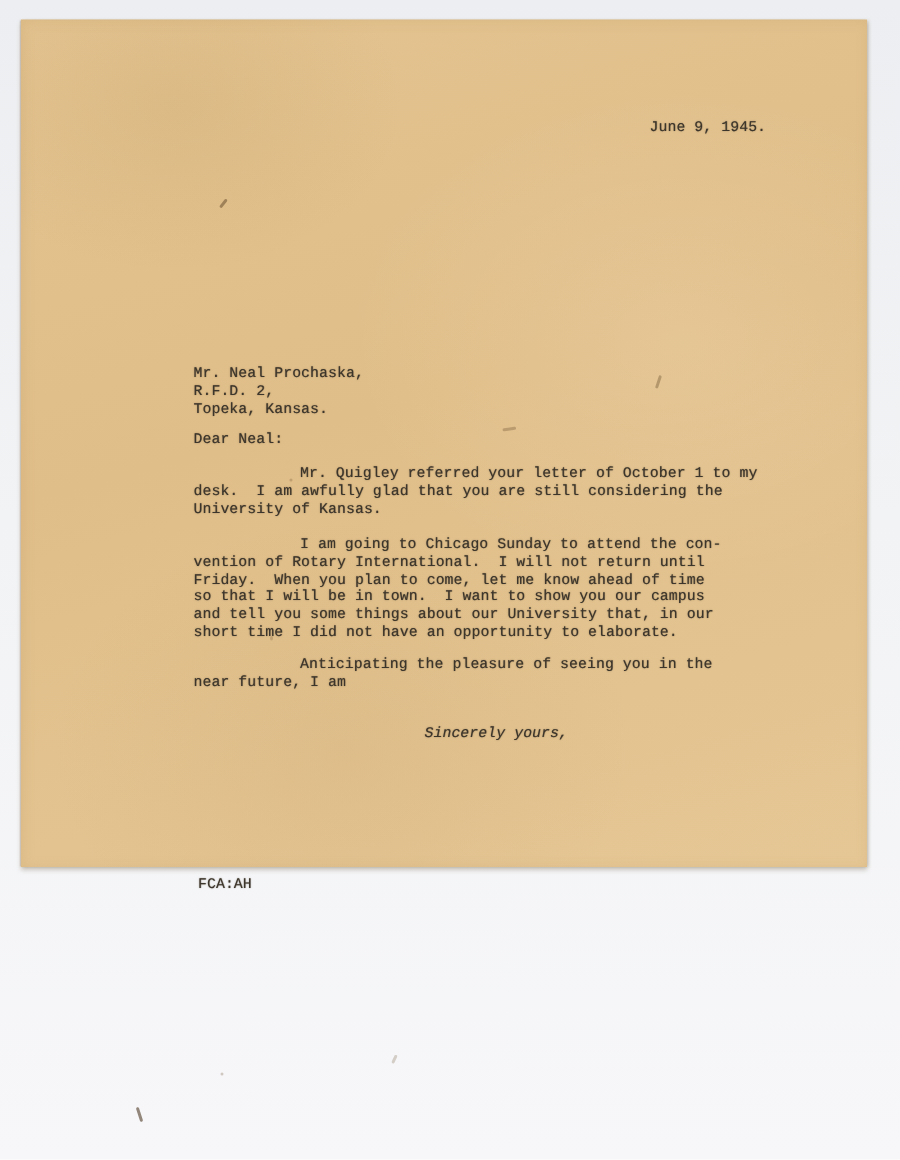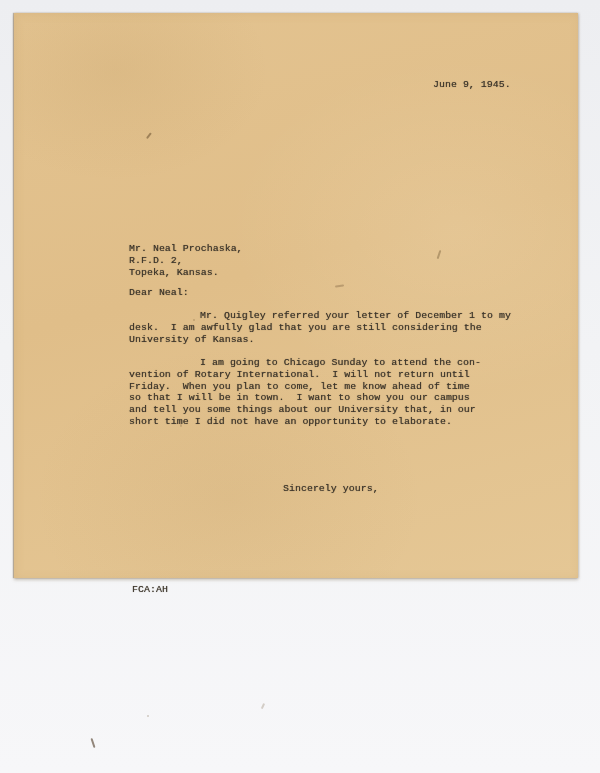--- a/index.html
+++ b/index.html
@@ -32,21 +32,21 @@
     text-shadow:0 0 1px rgba(66,56,42,.55), .3px .3px .4px rgba(66,56,42,.35);
     filter:blur(.22px);
   }
   .date{left:419px;top:66px;}
   .address{left:115px;top:230px;}
   .salutation{left:115px;top:274px;font-family:Liberation Mono, monospace;}
   .para{text-indent:71px;}
   .p1{left:115px;top:297px;}
   .p2{left:115px;top:344px;font-family:Liberation Mono, monospace;}
   .p3{left:115px;top:424px;}
-  .closing{left:269px;top:470px;}
+  .closing{left:269px;top:470px;font-style:italic;}
   .sigtitle{left:273px;top:560px;}
   .initials{left:118px;top:571px;}
   .fiber{position:absolute;background:rgba(105,80,48,.55);border-radius:2px;}
   .f1{left:134px;top:119px;width:1.5px;height:7px;transform:rotate(38deg);}
   .f2{left:321px;top:272px;width:9px;height:1.5px;transform:rotate(-8deg);opacity:.6;}
   .f3{left:424px;top:237px;width:1.5px;height:9px;transform:rotate(18deg);opacity:.7;}
   .f4{left:179px;top:306px;width:2px;height:2px;border-radius:50%;opacity:.5;}
   .f5{left:166px;top:411px;width:2px;height:3px;border-radius:50%;opacity:.45;}
   .f6{left:78px;top:725px;width:2px;height:10px;transform:rotate(-18deg);background:rgba(80,60,40,.6);}
   .f7{left:133px;top:702px;width:2px;height:2px;border-radius:50%;opacity:.5;}
@@ -59,31 +59,33 @@
   <div class="paper">
 
     <div class="tw date">June 9, 1945.</div>
 
     <div class="tw address">Mr. Neal Prochaska,
 R.F.D. 2,
 Topeka, Kansas.</div>
 
     <div class="tw salutation">Dear Neal:</div>
 
-    <div class="tw para p1">Mr. Quigley referred your letter of December 1 to my
+    <div class="tw para p1">Mr. Quigley referred your letter of October 1 to my
 desk.  I am awfully glad that you are still considering the
 University of Kansas.</div>
 
     <div class="tw para p2">I am going to Chicago Sunday to attend the con-
 vention of Rotary International.  I will not return until
 Friday.  When you plan to come, let me know ahead of time
 so that I will be in town.  I want to show you our campus
 and tell you some things about our University that, in our
 short time I did not have an opportunity to elaborate.</div>
 
+    <div class="tw para p3">Anticipating the pleasure of seeing you in the
+near future, I am</div>
 
     <div class="tw closing">Sincerely yours,</div>
 
 
     <div class="tw initials">FCA:AH</div>
 
     <div class="fiber f1"></div>
     <div class="fiber f2"></div>
     <div class="fiber f3"></div>
     <div class="fiber f4"></div>

